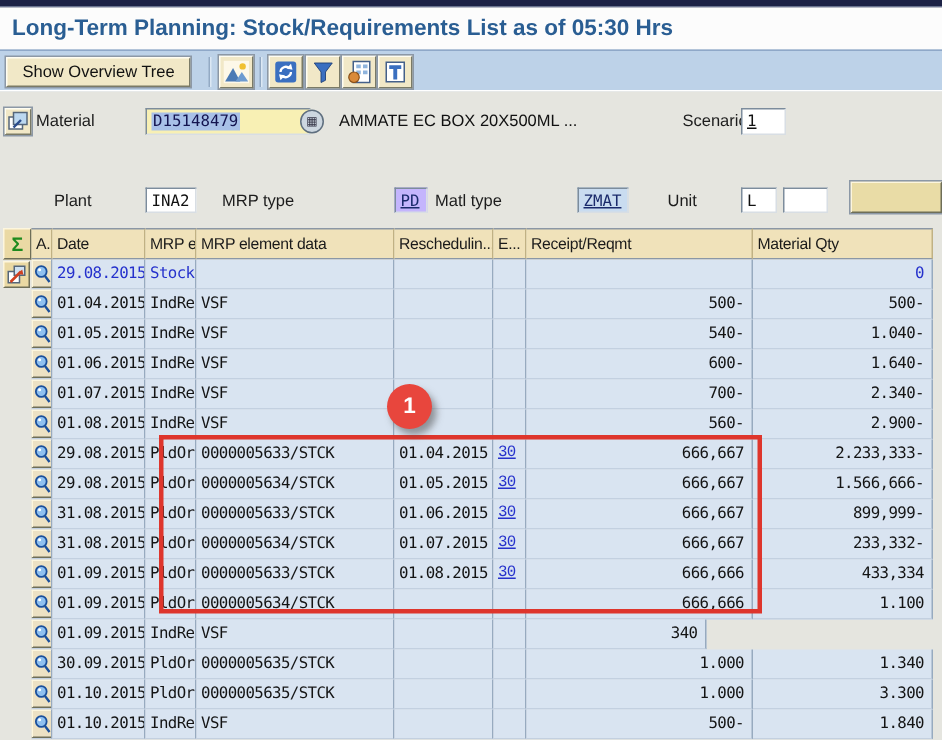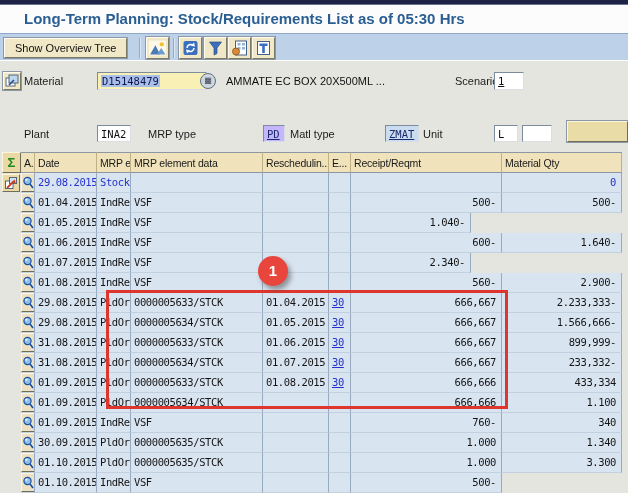--- a/index.html
+++ b/index.html
@@ -5,21 +5,21 @@
   * { box-sizing: border-box; margin: 0; padding: 0; }
   html,body { width:628px; height:493px; }
   body { font-family: "Liberation Sans", sans-serif; background:#e5e5df; }
   #app { position:relative; width:628px; height:493px; overflow:hidden; background:#e5e5df; }
 
   
   #top-strip { position:absolute; left:0; top:0; width:628px; height:5px; background:#1d2246; border-bottom:1px solid #6a7390; }
 
   
   #title-bar { position:absolute; left:0; top:5px; width:628px; height:28px; background:#fcfcfc; }
-  #title-bar span { position:absolute; left:8px; top:5px; font-size:15px; font-weight:bold; color:#2a5e93;margin-left:16px; }
+  #title-bar span { position:absolute; left:8px; top:5px; font-size:15px; font-weight:bold; color:#2a5e93; }
 
   
   #toolbar { position:absolute; left:0; top:33px; width:628px; height:28px; background:#bdd2e8; border-top:1px solid #8fa8c8; border-bottom:1px solid #ffffff; }
   #btn-overview { position:absolute; left:4px; top:4px; height:20px; padding:0 10px; background:#f1e8c7; border:1px solid; border-color:#fffdf2 #7a7a66 #7a7a66 #fffdf2; outline:1px solid #8c98a6; font-family:"Liberation Sans",sans-serif; font-size:11px; color:#111; cursor:pointer; }
   .tb-sep { position:absolute; top:4px; width:2px; height:20px; border-left:1px solid #93aac4; border-right:1px solid #dce8f4; }
   .tb-icon { position:absolute; top:3px; width:23px; height:22px; background:#f1e8c7; border:1px solid; border-color:#fffdf2 #7a7a66 #7a7a66 #fffdf2; outline:1px solid #8c98a6; cursor:pointer; padding:2px; }
   .tb-icon svg { width:100%; height:100%; display:block; }
 
   
   #fields { position:absolute; left:0; top:61px; width:628px; height:91px; background:#e5e5df; }
@@ -47,21 +47,21 @@
   #sum-btn { width:19px; height:21px; background:#ead9a4; border:1px solid; border-color:#fdf6dd #6e6e58 #6e6e58 #fdf6dd; color:#1e8a1e; font-weight:bold; font-size:13px; line-height:17px; text-align:center; cursor:pointer; padding:0; }
   .body-row { height:20px; }
   .sum-cell { width:19px; background:transparent; }
   .cell { background:#d9e4f1; border-right:1px solid #97aabf; border-bottom:1px solid #c3d0e0; font-family:"DejaVu Sans Mono",monospace; font-size:10.5px; letter-spacing:-0.4px; color:#141414; padding:3px 0 0 3px; white-space:nowrap; overflow:hidden; height:19.6px; }
   .c-a    { width:14px; padding:0; }
   .h-a    { width:14px; }
   .c-date { width:62px; } .h-date { width:62px; }
   .c-mrp_el { width:34px; } .h-mrp_el { width:34px; }
   .c-data { width:132px; } .h-data { width:132px; }
   .c-resched { width:66px; } .h-resched { width:66px; }
-  .c-e { width:22px; } .h-e { width:22px; }
+  .c-e { width:22px;font-family:Liberation Mono, monospace; } .h-e { width:22px; }
   .c-receipt { width:151px; text-align:right; padding-right:5px; } .h-receipt { width:151px; }
   .c-avail { width:120px; text-align:right; padding-right:5px; } .h-avail { width:120px; }
   .stock .cell { color:#2531cc; }
   .link { color:#2531cc; text-decoration:underline; cursor:pointer; }
   .mag-btn { width:14px; height:19px; background:#ece1c4; border:1px solid; border-color:#fdf6dd #6e6e58 #6e6e58 #fdf6dd; padding:0; cursor:pointer; display:block; }
   .mag-btn svg { width:12px; height:16px; display:block; margin:0 auto; }
   #jump-btn { position:absolute; left:0px; top:22px; width:18px; height:18px; background:#ead9a4; border:1px solid; border-color:#fdf6dd #6e6e58 #6e6e58 #fdf6dd; padding:1px; cursor:pointer; }
   #jump-btn svg { width:100%; height:100%; display:block; }
 
   
@@ -132,27 +132,27 @@
         </svg>
     </button>
 
     <span class="flabel" style="left:24px; top:14px">Material</span>
     <div class="fbox" id="f-material"><span>D15148479</span></div>
     <div id="f-matchcode">▦</div>
     <span id="f-desc">AMMATE EC BOX 20X500ML ...</span>
     <span class="flabel" style="left:455px; top:14px">Scenario</span>
     <div class="fbox" id="f-scenario"><span>1</span></div>
 
-    <span class="flabel" style="left:24px; top:67px">Plant</span>
+    <span class="flabel" style="left:36px; top:67px">Plant</span>
     <div class="fbox" id="f-plant"><span>INA2</span></div>
     <span class="flabel" style="left:148px; top:67px">MRP type</span>
     <div class="fbox" id="f-mrptype"><span class="drill">PD</span></div>
     <span class="flabel" style="left:290px; top:67px">Matl type</span>
     <div class="fbox" id="f-matltype"><span class="drill">ZMAT</span></div>
-    <span class="flabel" style="left:423px; top:67px">Unit</span>
+    <span class="flabel" style="left:445px; top:67px">Unit</span>
     <div class="fbox" id="f-unit"><span>L</span></div>
     <div class="fbox" id="f-unit2"></div>
     <button id="side-btn"></button>
   </div>
 
   <div id="grid">
     <div class="grid-row">
       <button id="sum-btn">Σ</button>
       <div class="hcell h-a">A..</div>
       <div class="hcell h-date">Date</div>
@@ -211,20 +211,21 @@
                 <line x1="8" y1="9" x2="11" y2="13" stroke="#1a4f9c" stroke-width="1.6"></line>
                 <circle cx="4.4" cy="4.8" r="1" fill="#ffffff"></circle>
               </svg>
             </button>
           </div>
           <div class="cell c-date">01.05.2015</div>
           <div class="cell c-mrp_el">IndReq</div>
           <div class="cell c-data">VSF</div>
           <div class="cell c-resched"></div>
           <div class="cell c-e"></div>
+          <div class="cell c-receipt">540-</div>
           <div class="cell c-avail">1.040-</div>
         </div>
         <div class="grid-row body-row">
           <div class="sum-cell"></div>
           <div class="cell c-a">
             <button class="mag-btn">
               <svg viewBox="0 0 12 16">
                 <circle cx="5.5" cy="6" r="3.6" fill="#8fc0f0" stroke="#1a4f9c" stroke-width="1.2"></circle>
                 <line x1="8" y1="9" x2="11" y2="13" stroke="#1a4f9c" stroke-width="1.6"></line>
                 <circle cx="4.4" cy="4.8" r="1" fill="#ffffff"></circle>
@@ -248,20 +249,21 @@
                 <line x1="8" y1="9" x2="11" y2="13" stroke="#1a4f9c" stroke-width="1.6"></line>
                 <circle cx="4.4" cy="4.8" r="1" fill="#ffffff"></circle>
               </svg>
             </button>
           </div>
           <div class="cell c-date">01.07.2015</div>
           <div class="cell c-mrp_el">IndReq</div>
           <div class="cell c-data">VSF</div>
           <div class="cell c-resched"></div>
           <div class="cell c-e"></div>
+          <div class="cell c-receipt">700-</div>
           <div class="cell c-avail">2.340-</div>
         </div>
         <div class="grid-row body-row">
           <div class="sum-cell"></div>
           <div class="cell c-a">
             <button class="mag-btn">
               <svg viewBox="0 0 12 16">
                 <circle cx="5.5" cy="6" r="3.6" fill="#8fc0f0" stroke="#1a4f9c" stroke-width="1.2"></circle>
                 <line x1="8" y1="9" x2="11" y2="13" stroke="#1a4f9c" stroke-width="1.6"></line>
                 <circle cx="4.4" cy="4.8" r="1" fill="#ffffff"></circle>
@@ -399,21 +401,20 @@
                 <line x1="8" y1="9" x2="11" y2="13" stroke="#1a4f9c" stroke-width="1.6"></line>
                 <circle cx="4.4" cy="4.8" r="1" fill="#ffffff"></circle>
               </svg>
             </button>
           </div>
           <div class="cell c-date">01.09.2015</div>
           <div class="cell c-mrp_el">IndReq</div>
           <div class="cell c-data">VSF</div>
           <div class="cell c-resched"></div>
           <div class="cell c-e"></div>
-          <div class="cell c-receipt">760-</div>
           <div class="cell c-avail">340</div>
         </div>
         <div class="grid-row body-row">
           <div class="sum-cell"></div>
           <div class="cell c-a">
             <button class="mag-btn">
               <svg viewBox="0 0 12 16">
                 <circle cx="5.5" cy="6" r="3.6" fill="#8fc0f0" stroke="#1a4f9c" stroke-width="1.2"></circle>
                 <line x1="8" y1="9" x2="11" y2="13" stroke="#1a4f9c" stroke-width="1.6"></line>
                 <circle cx="4.4" cy="4.8" r="1" fill="#ffffff"></circle>
@@ -457,20 +458,21 @@
                 <circle cx="4.4" cy="4.8" r="1" fill="#ffffff"></circle>
               </svg>
             </button>
           </div>
           <div class="cell c-date">01.10.2015</div>
           <div class="cell c-mrp_el">IndReq</div>
           <div class="cell c-data">VSF</div>
           <div class="cell c-resched"></div>
           <div class="cell c-e"></div>
           <div class="cell c-receipt">500-</div>
+          <div class="cell c-avail">1.840</div>
         </div>
       </div>
     <button id="jump-btn">
       <svg viewBox="0 0 14 14">
           <rect x="1.5" y="5" width="7.5" height="7.5" fill="#fff" stroke="#55667a" stroke-width="1"></rect>
           <rect x="5.5" y="1.5" width="7" height="6" fill="#cfe2f2" stroke="#55667a" stroke-width="1"></rect>
           <path d="M3 12 L10 5" stroke="#d04020" stroke-width="1.8"></path>
           <polygon points="10.8,3.6 11.6,7.2 7.8,6.6" fill="#d04020"></polygon>
         </svg>
     </button>

